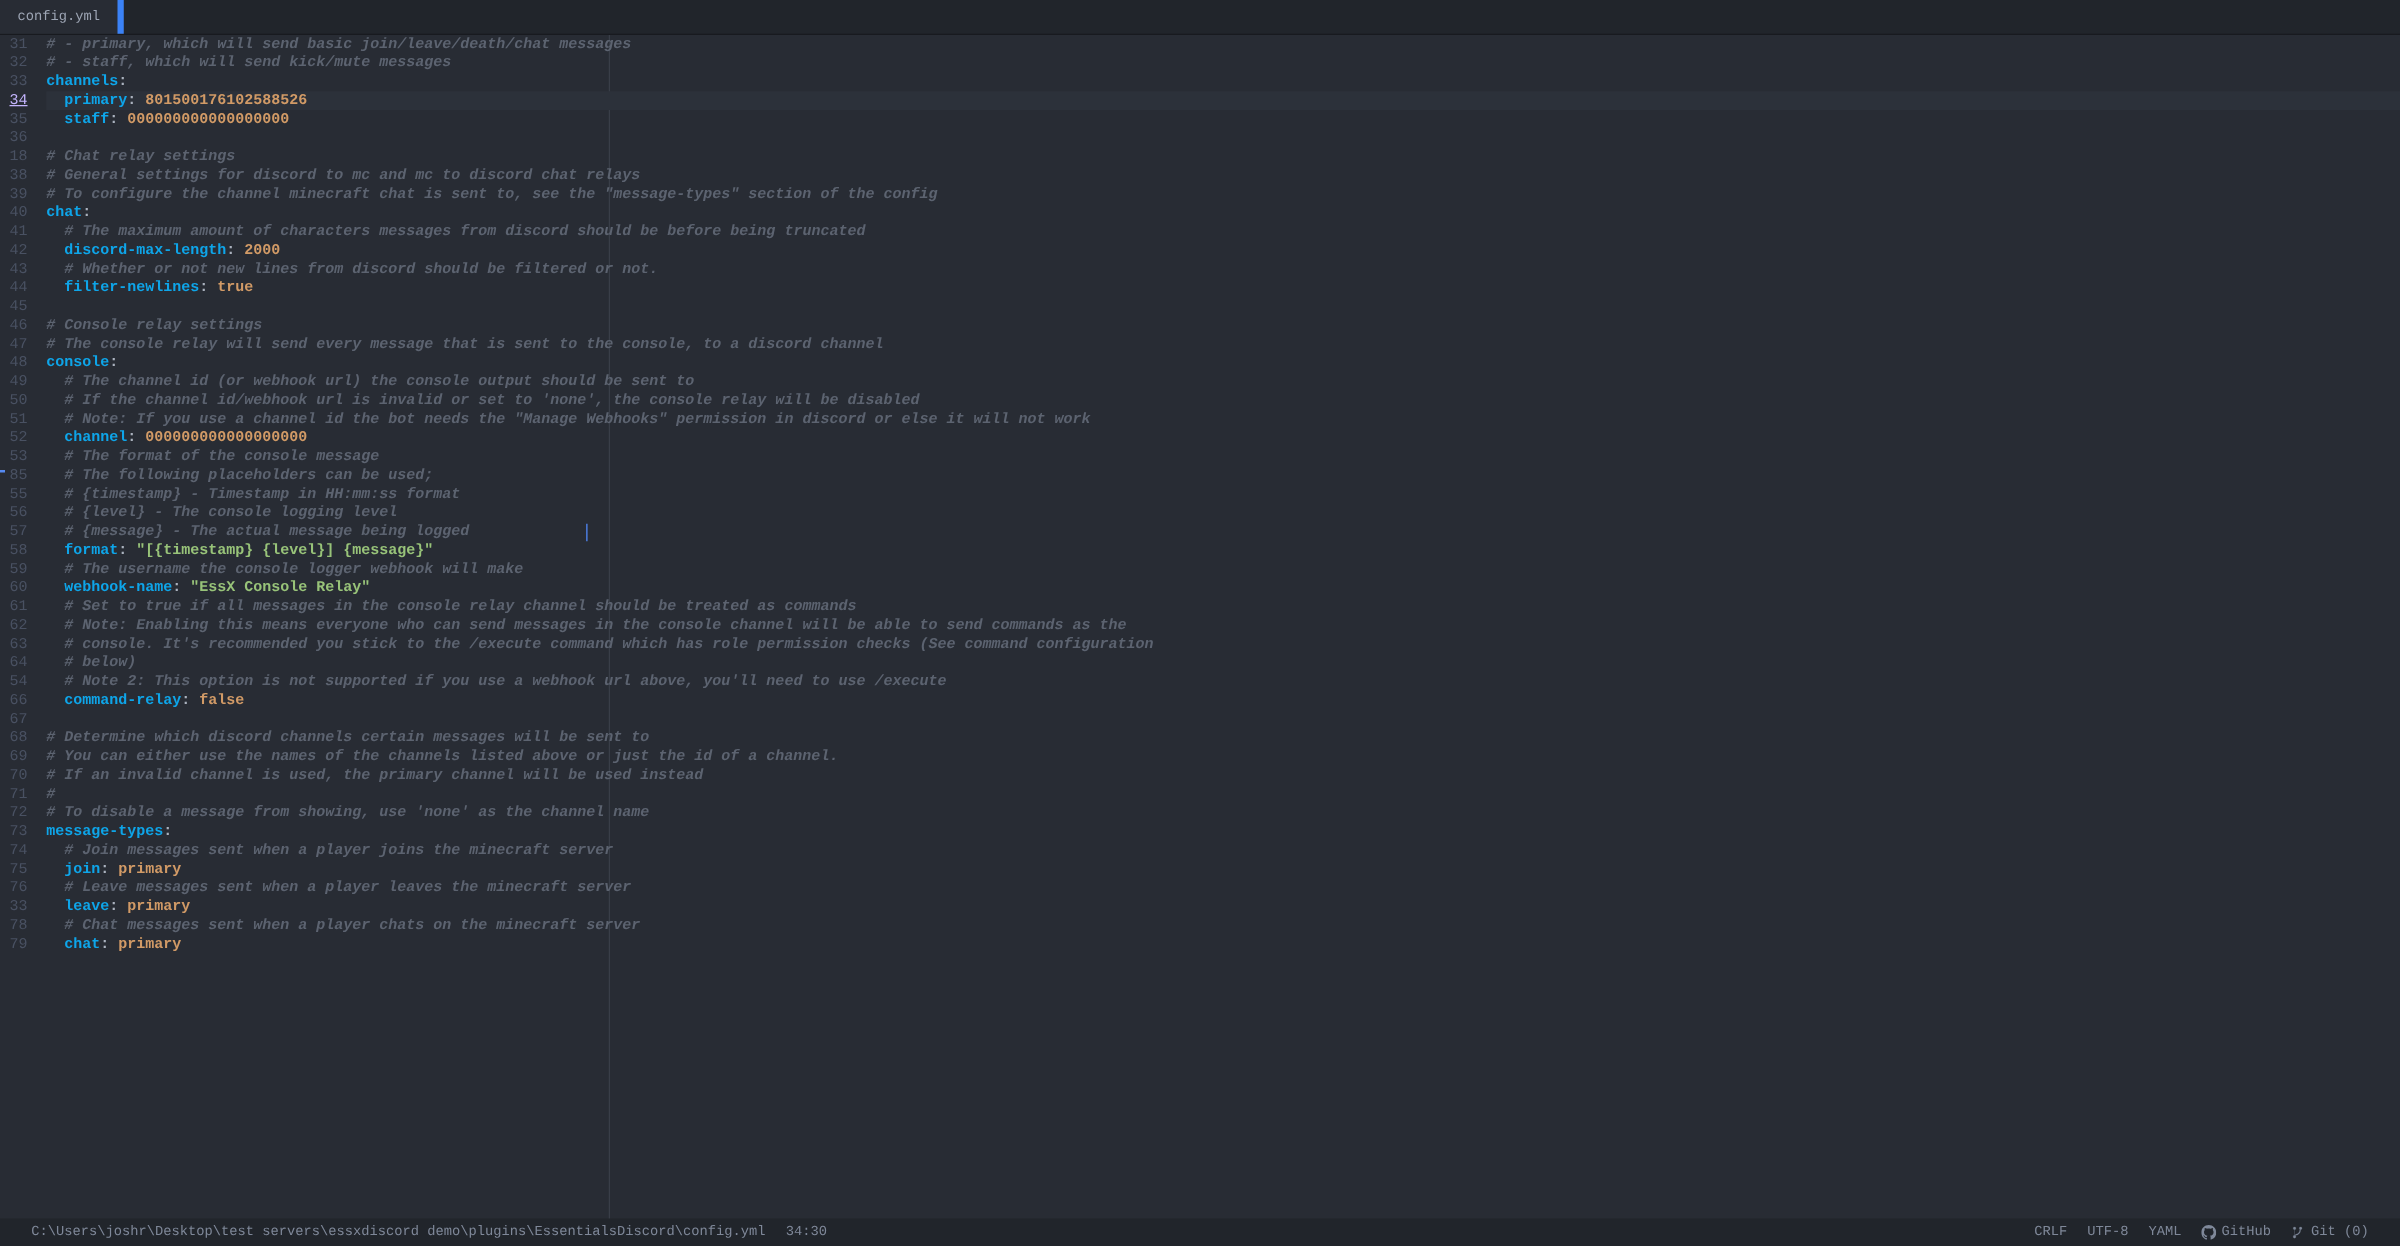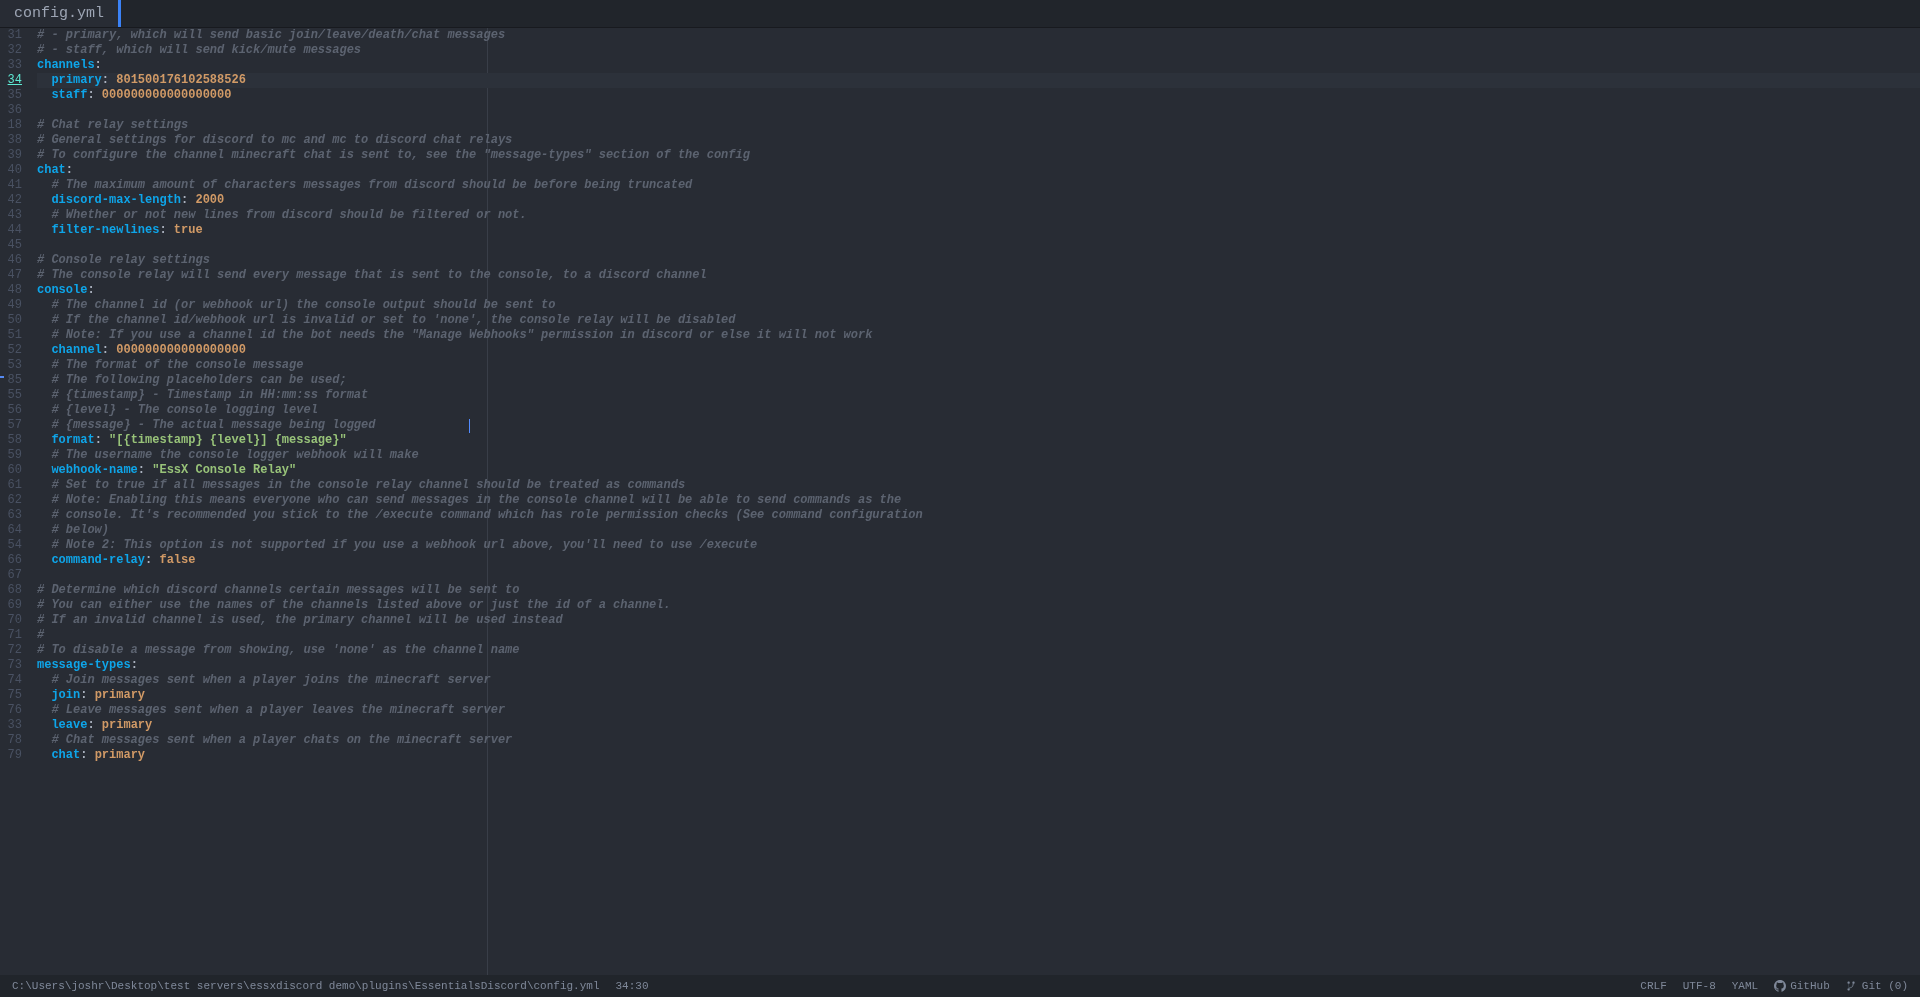--- a/index.html
+++ b/index.html
@@ -1,40 +1,40 @@
 <!DOCTYPE html>
 <html><head>
 <meta charset="utf-8">
 <style>
 * { margin:0; padding:0; box-sizing:border-box; }
 body { background:#21252b; color:#abb2bf; font-family:"Consolas","Menlo","Courier New",monospace; font-size:12px; overflow:hidden; }
 
 
 #tabbar { height:28px; background:#21252b; display:flex; align-items:stretch; border-bottom:1px solid #181a1f; }
-.tab { display:flex; align-items:center; padding:12px 14px; background:#282c34; color:#9da5b4; font-size:15px; border-right:3px solid #3b82f6; }
+.tab { display:flex; align-items:center; padding:12px 14px; background:#282c34; color:#9da5b4; font-size:11px; border-right:5px solid #3b82f6; }
 
 
 #editor-wrap { position:absolute; top:28px; left:0; right:0; bottom:22px; background:#282c34; overflow:hidden; }
 .gutter { position:absolute; left:0; top:0; bottom:0; width:30px; text-align:right; color:#495162; font-size:12px; line-height:15px; user-select:none; }
 .gutter div { padding-right:8px; height:15px; }
-.gutter .cur { color:#5eead4;text-decoration:underline; }
+.gutter .cur { color:#c4b5fd;text-decoration:underline; }
 .code { position:absolute; left:37px; right:0; top:0; bottom:0; font-size:12px; line-height:15px; white-space:pre;font-weight:bold; }
 .line { height:15px; }
 .line.hl { background:#2c313a; }
 .tok-key { color:#0ea5e9; }
 .tok-comment { color:#5c6370; font-style:italic; }
 .tok-num { color:#d19a66; }
 .tok-bool { color:#d19a66; }
 .tok-str { color:#98c379; }
 .tok-plain { color:#d19a66; }
 .guide { position:absolute; top:0; bottom:0; width:1px; background:rgba(90,98,112,0.35); }
 .cursor { display:inline-block; width:1px; height:14px; background:#528bff; vertical-align:text-bottom; position:relative; top:1px; }
 
 
-#status { position:absolute; left:0; right:0; bottom:0; height:22px; background:#21252b; color:#7f8899; display:flex; align-items:center; font-size:11px; padding:0 4px; }
+#status { position:absolute; left:0; right:0; bottom:0; height:22px; background:#21252b; color:#7f8899; display:flex; align-items:center; font-size:11px; padding:0 17px; }
 #status .spacer { flex:1; }
 #status .item { padding:0 8px; display:flex; align-items:center; gap:4px; }
 .gh-icon svg { width:12px; height:12px; fill:#7f8899; display:block; }
 .git-icon svg { width:12px; height:12px; fill:#7f8899; display:block; }
 
 
 .marker { position:absolute; left:0; top:0; width:4px; height:2px; background:#568af2; }
 </style>
 </head>
 <body>

